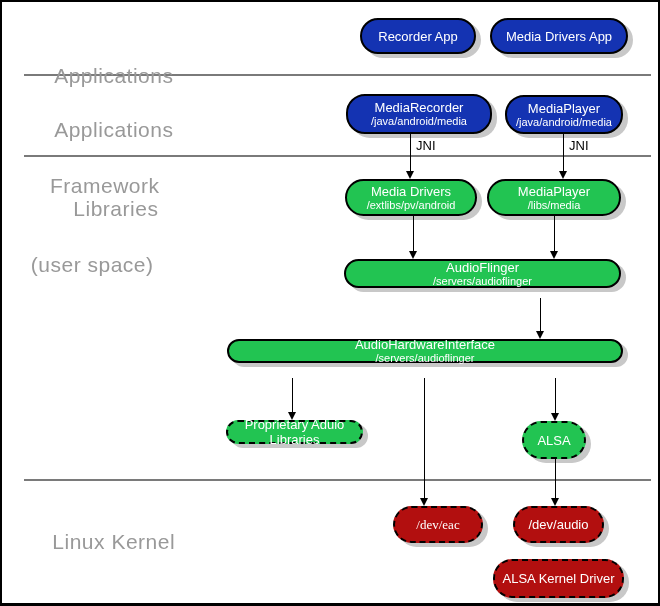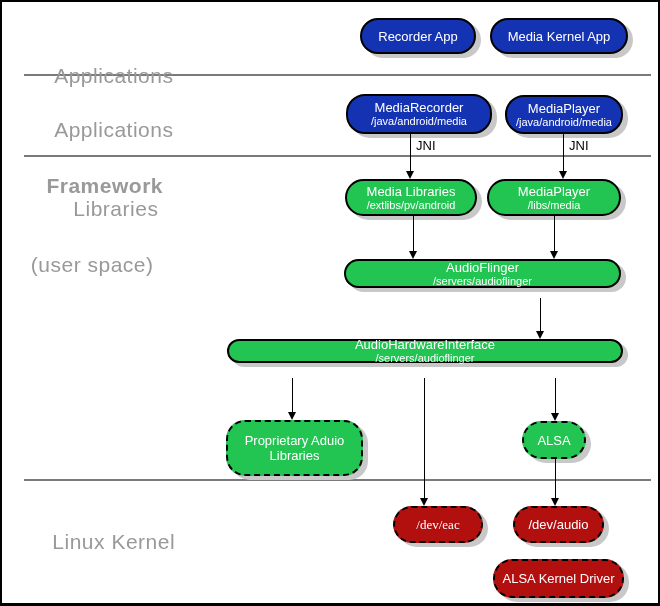--- a/index.html
+++ b/index.html
@@ -41,55 +41,55 @@
 
   <div class="divider" style="top:72px;"></div>
   <div class="divider" style="top:153px;"></div>
   <div class="divider" style="top:477px;"></div>
 
   <div class="section-label" style="left:28px;top:32px;">
     <span>Applications</span>
   </div>
   <div class="section-label" style="left:28px;top:86px;">
     <span>Applications</span>
-    <span class="l2" style="padding-left:6px;font-weight:bold;">Framework</span>
+    <span class="l2" style="padding-left:6px;">Framework</span>
   </div>
   <div class="section-label" style="left:24px;top:165px;">
     <span style="padding-left:22px;">Libraries</span>
     <span class="l2">(user space)</span>
   </div>
   <div class="section-label" style="left:25px;top:498px;">
     <span>Linux Kernel</span>
   </div>
 
   <div class="pill blue" style="left:358px;top:16px;width:116px;height:36px;">
     <span class="t">Recorder App</span>
   </div>
   <div class="pill blue" style="left:488px;top:16px;width:138px;height:36px;">
-    <span class="t">Media Kernel App</span>
+    <span class="t">Media Drivers App</span>
   </div>
 
   <div class="pill blue" style="left:344px;top:92px;width:146px;height:40px;">
     <span class="t">MediaRecorder</span>
     <span class="s">/java/android/media</span>
   </div>
   <div class="pill blue" style="left:503px;top:93px;width:118px;height:39px;">
     <span class="t">MediaPlayer</span>
     <span class="s">/java/android/media</span>
   </div>
 
   <div class="vline" style="left:408px;top:132px;height:37px;"></div>
   <div class="arrow-down" style="left:404px;top:169px;"></div>
   <div class="vline" style="left:561px;top:132px;height:37px;"></div>
   <div class="arrow-down" style="left:557px;top:169px;"></div>
   <div class="edge-label" style="left:414px;top:136px;">JNI</div>
   <div class="edge-label" style="left:567px;top:136px;">JNI</div>
 
   <div class="pill green" style="left:343px;top:177px;width:132px;height:37px;">
-    <span class="t">Media Libraries</span>
+    <span class="t">Media Drivers</span>
     <span class="s">/extlibs/pv/android</span>
   </div>
   <div class="pill green" style="left:485px;top:177px;width:134px;height:37px;">
     <span class="t">MediaPlayer</span>
     <span class="s">/libs/media</span>
   </div>
 
   <div class="vline" style="left:411px;top:214px;height:35px;"></div>
   <div class="arrow-down" style="left:407px;top:249px;"></div>
   <div class="vline" style="left:552px;top:214px;height:35px;"></div>
@@ -108,21 +108,21 @@
     <span class="s">/servers/audioflinger</span>
   </div>
 
   <div class="vline" style="left:290px;top:376px;height:34px;"></div>
   <div class="arrow-down" style="left:286px;top:410px;"></div>
   <div class="vline" style="left:422px;top:376px;height:120px;"></div>
   <div class="arrow-down" style="left:418px;top:496px;"></div>
   <div class="vline" style="left:553px;top:376px;height:35px;"></div>
   <div class="arrow-down" style="left:549px;top:411px;"></div>
 
-  <div class="pill green dashed" style="left:224px;top:418px;width:137px;height:56px;">
+  <div class="pill green dashed" style="left:224px;top:418px;width:137px;height:24px;">
     <span class="t">Proprietary Aduio</span>
     <span class="t">Libraries</span>
   </div>
   <div class="pill green dashed" style="left:520px;top:419px;width:64px;height:38px;">
     <span class="t">ALSA</span>
   </div>
 
   <div class="vline" style="left:553px;top:457px;height:39px;"></div>
   <div class="arrow-down" style="left:549px;top:496px;"></div>
 

